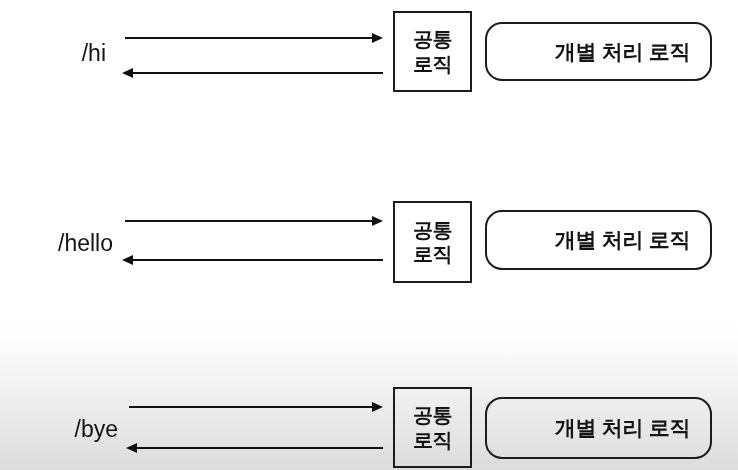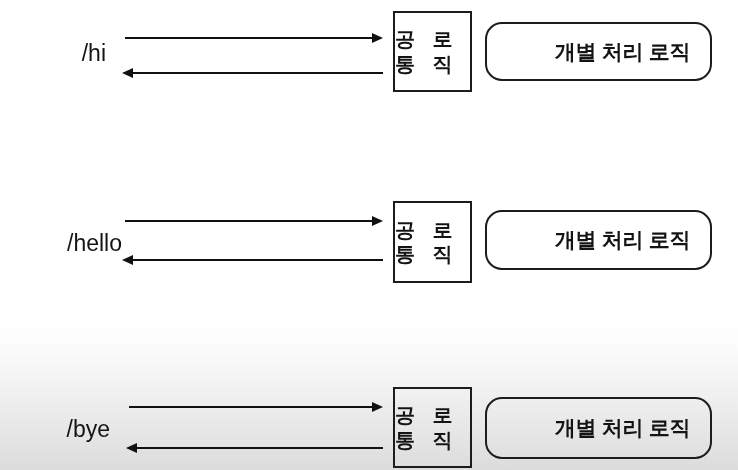--- a/index.html
+++ b/index.html
@@ -85,21 +85,21 @@
     border-right: 11px solid #111111;
   }
 
   
   .common-box {
     position: absolute;
     box-sizing: border-box;
     border: 2.5px solid #1c1c1c;
     background: transparent;
     display: flex;
-    flex-direction: row;
+    flex-direction: column;
     align-items: center;
     justify-content: center;
     color: #141414;
     font-size: 20px;
     line-height: 1.22;
     font-weight: 700;
     letter-spacing: -0.5px;
   }
   .common-box .ln { display: block; }
 
@@ -145,21 +145,21 @@
     <div class="common-box" style="left:393px; top:11px; width:79px; height:81px;">
       <span class="ln">공통</span>
       <span class="ln">로직</span>
     </div>
 
     <div class="handler-box" style="left:485px; top:22px; width:227px; height:59px;">개별 처리 로직</div>
   </div>
 
   <div class="row" style="top:190px;height:160px;">
 
-    <div class="route-label" style="left:16px; width:106px; top:42px;">/hello</div>
+    <div class="route-label" style="left:7px; width:106px; top:42px;">/hello</div>
 
     <div class="arrow to-right" style="left:125px; top:24px; width:258px;">
       <span class="shaft" style="width:248px;"></span>
       <span class="head"></span>
     </div>
 
     <div class="arrow to-left" style="left:122px; top:63px; width:261px;">
       <span class="shaft" style="left:10px; width:251px;"></span>
       <span class="head"></span>
     </div>
@@ -167,21 +167,21 @@
     <div class="common-box" style="left:393px; top:11px; width:79px; height:82px;">
       <span class="ln">공통</span>
       <span class="ln">로직</span>
     </div>
 
     <div class="handler-box" style="left:485px; top:20px; width:227px; height:60px;">개별 처리 로직</div>
   </div>
 
   <div class="row" style="top:375px;height:95px;">
 
-    <div class="route-label" style="left:0px; width:110px; top:43px;">/bye</div>
+    <div class="route-label" style="left:8px; width:110px; top:43px;">/bye</div>
 
     <div class="arrow to-right" style="left:129px; top:25px; width:254px;">
       <span class="shaft" style="width:244px;"></span>
       <span class="head"></span>
     </div>
 
     <div class="arrow to-left" style="left:126px; top:66px; width:257px;">
       <span class="shaft" style="left:10px; width:247px;"></span>
       <span class="head"></span>
     </div>

